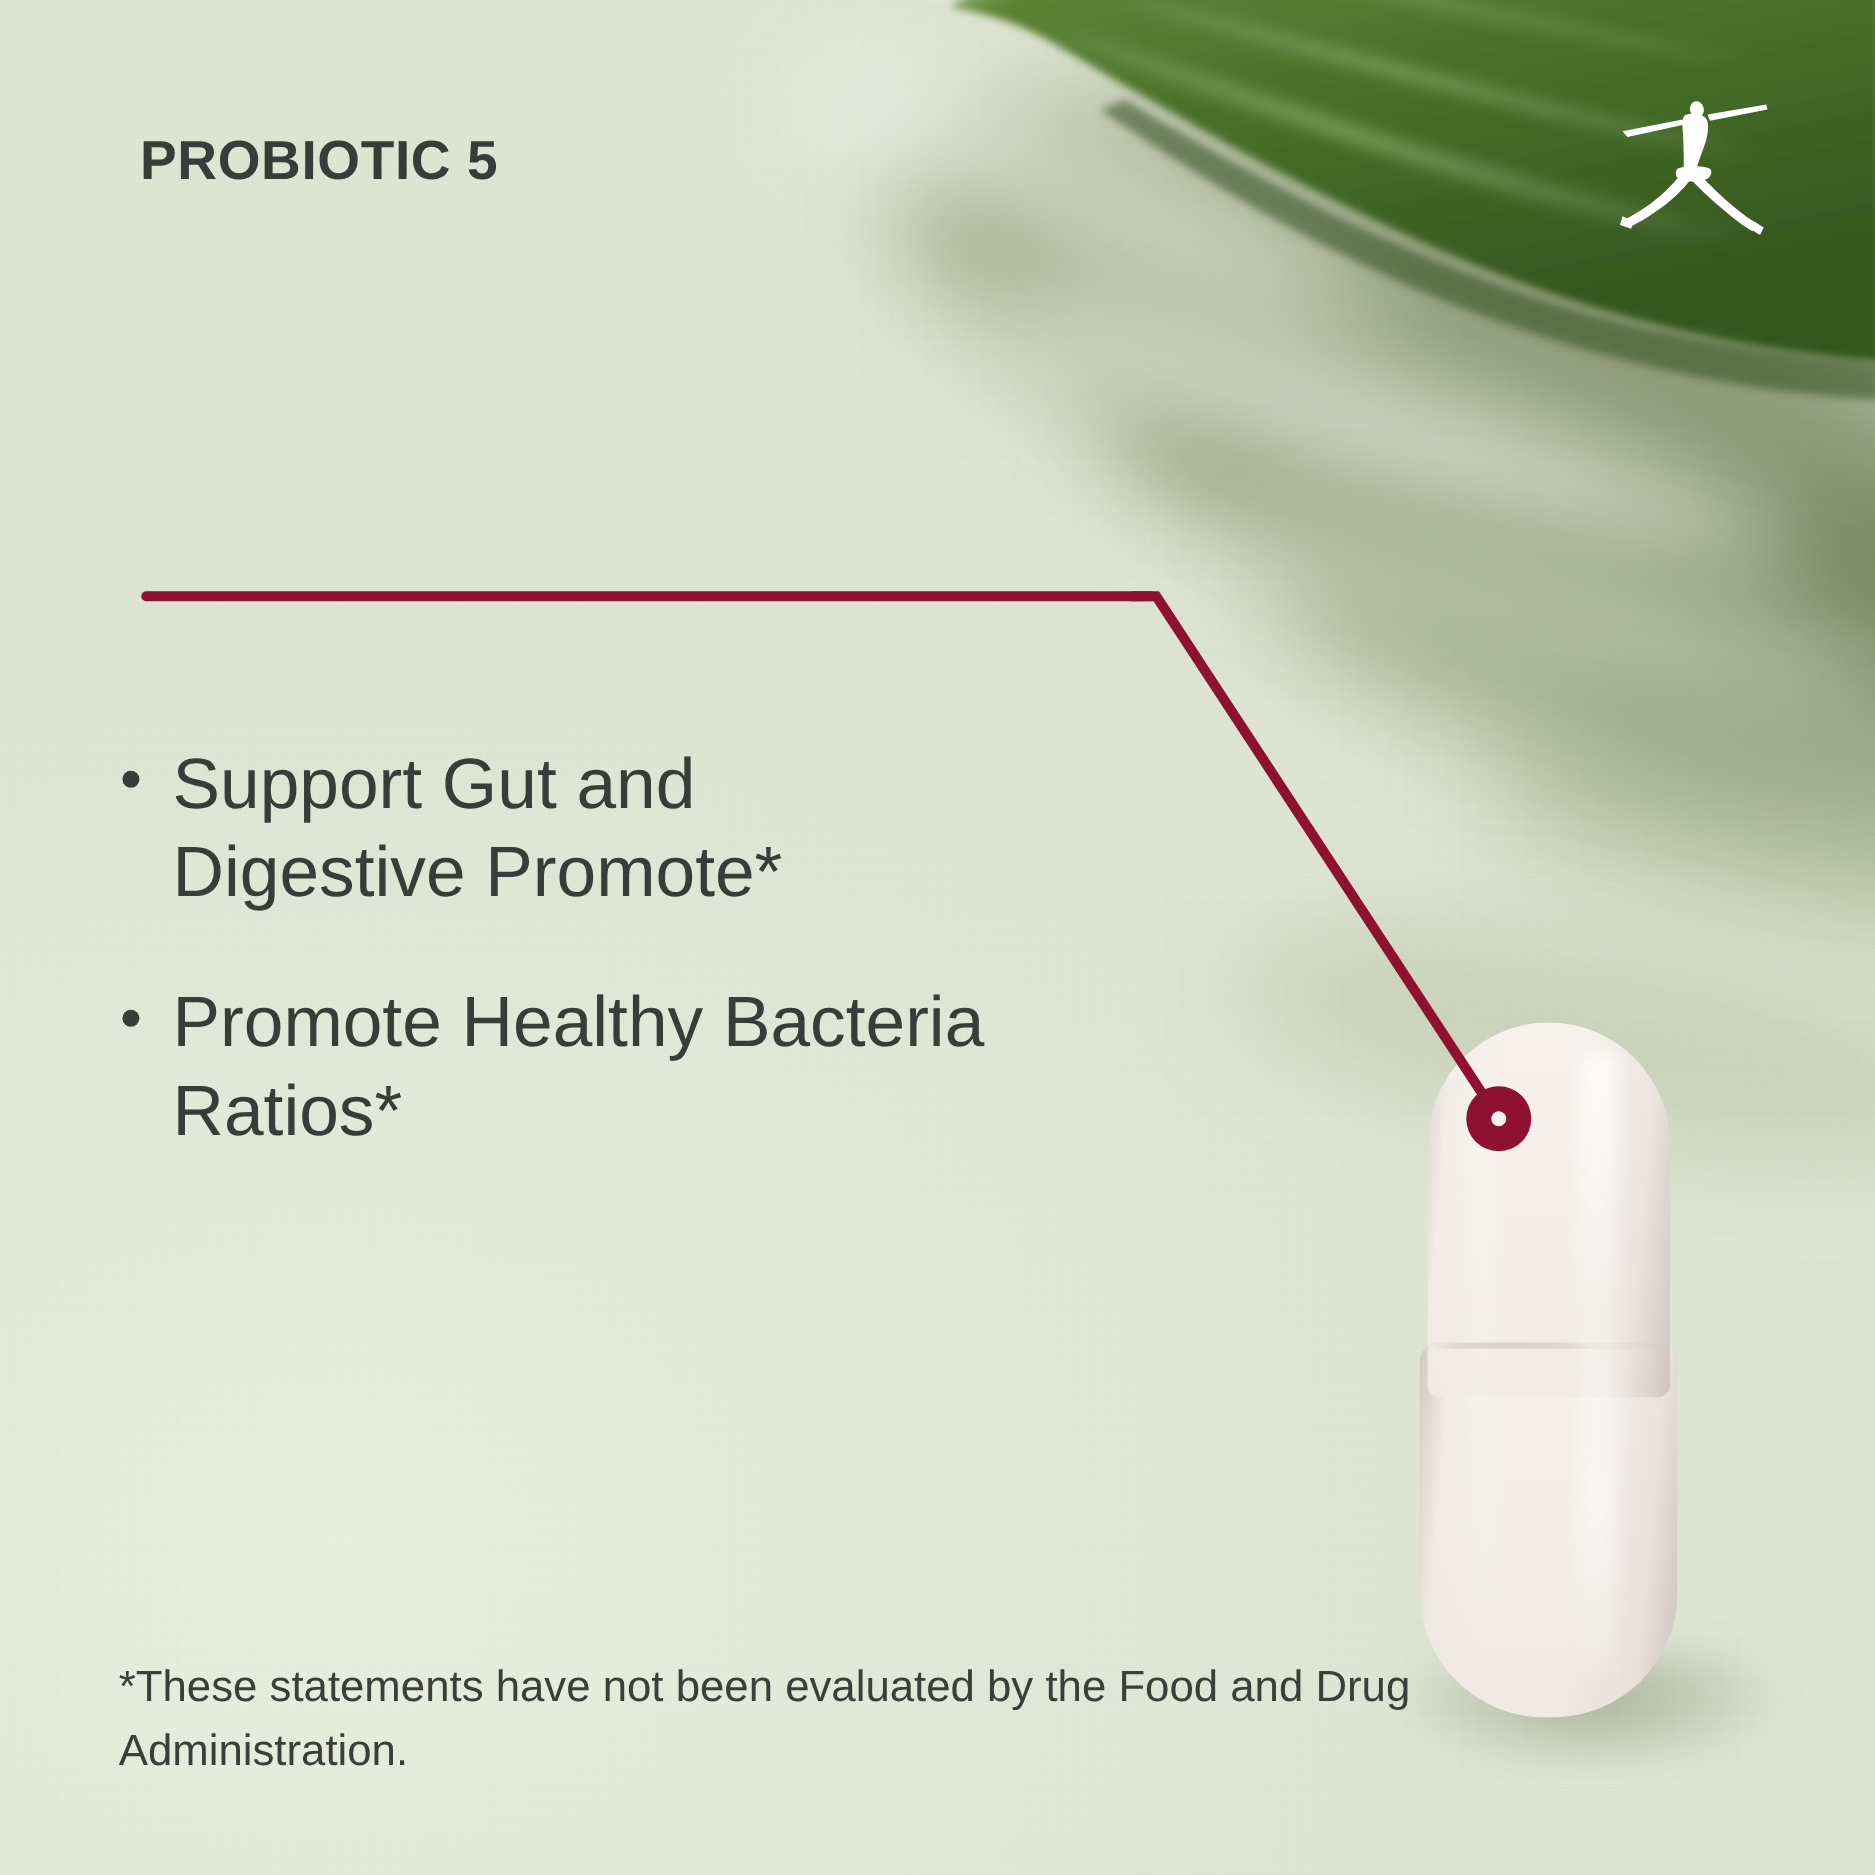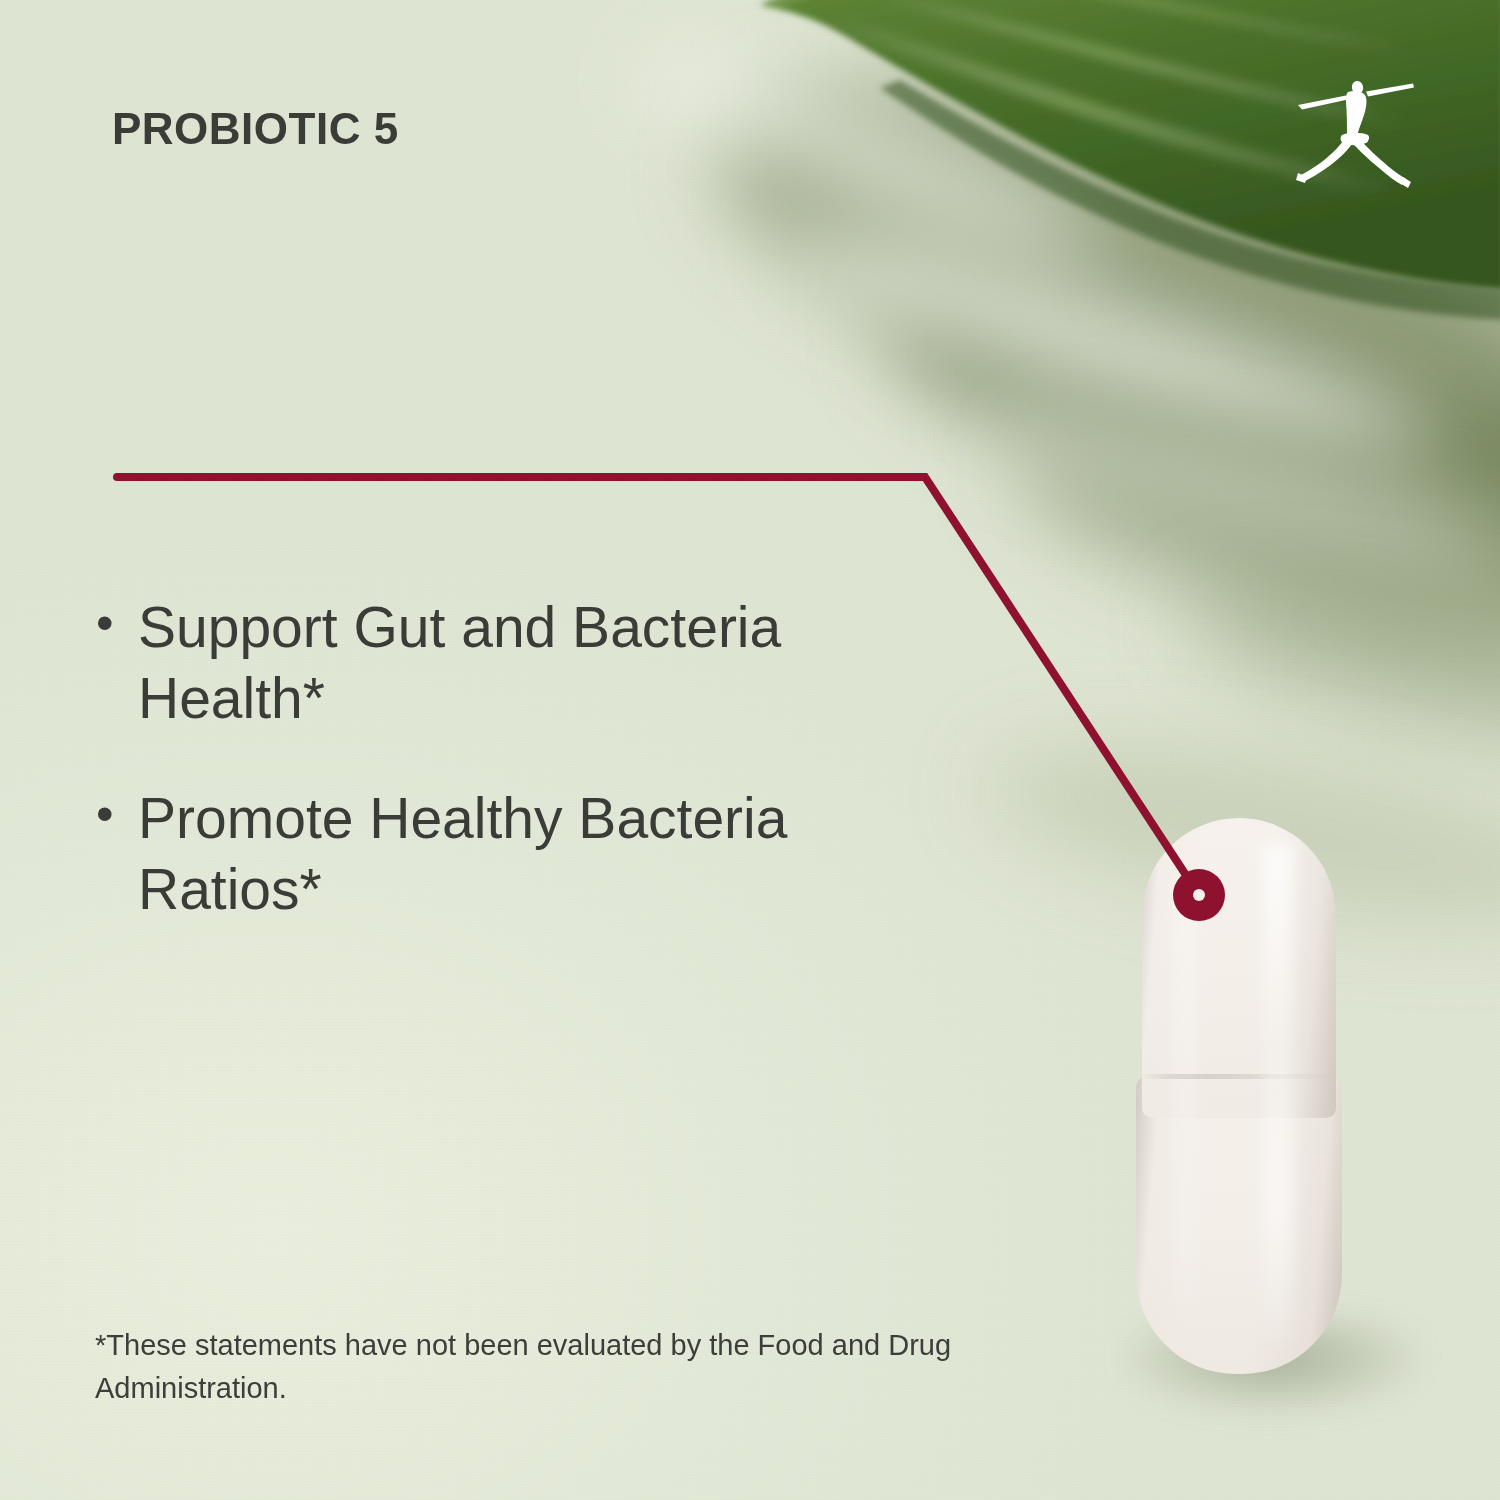--- a/index.html
+++ b/index.html
@@ -151,21 +151,21 @@
     line-height: 1.24;
   }
   .bullet-text { flex: 1 1 auto; }
 
   
   .disclaimer {
     position: absolute;
     left: 95px; top: 1324px;
     width: 1050px;
     color: #3c3e3a;
-    font-size: 29px;
+    font-size: 35px;
     line-height: 1.47;
   }
   .disclaimer .ln2 { padding-left: 9px; }
   .disclaimer .ln3 {
     padding-left: 9px;
     font-weight: 700;
   }
 
   
   .callout {
@@ -326,21 +326,21 @@
   </div>
 
   <div class="product-name">PROBIOTIC 5</div>
 
 
   <div class="rule"></div>
 
   <div class="bullets">
     <div class="bullet">
       <span class="bullet-dot">•</span>
-      <span class="bullet-text">Support Gut and Bacteria Health*</span>
+      <span class="bullet-text">Support Gut and Digestive Promote*</span>
     </div>
     <div class="bullet">
       <span class="bullet-dot">•</span>
       <span class="bullet-text">Promote Healthy Bacteria Ratios*</span>
     </div>
   </div>
 
   <div class="capsule-shadow"></div>
   <div class="capsule">
     <div class="cap-bot"></div>

